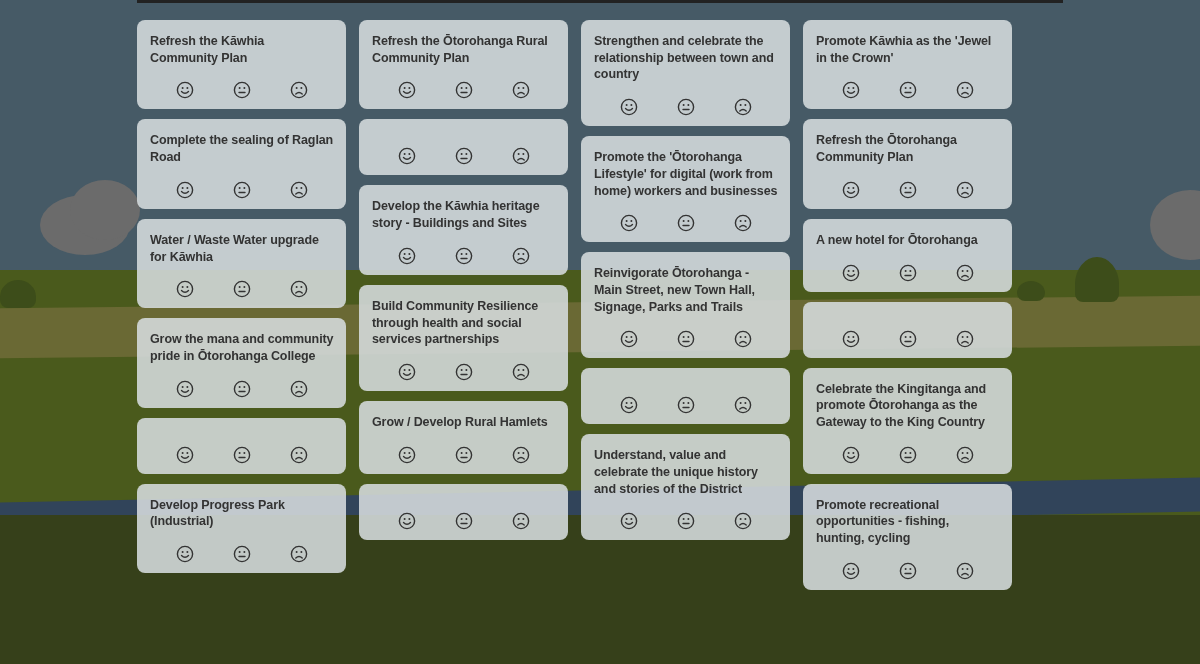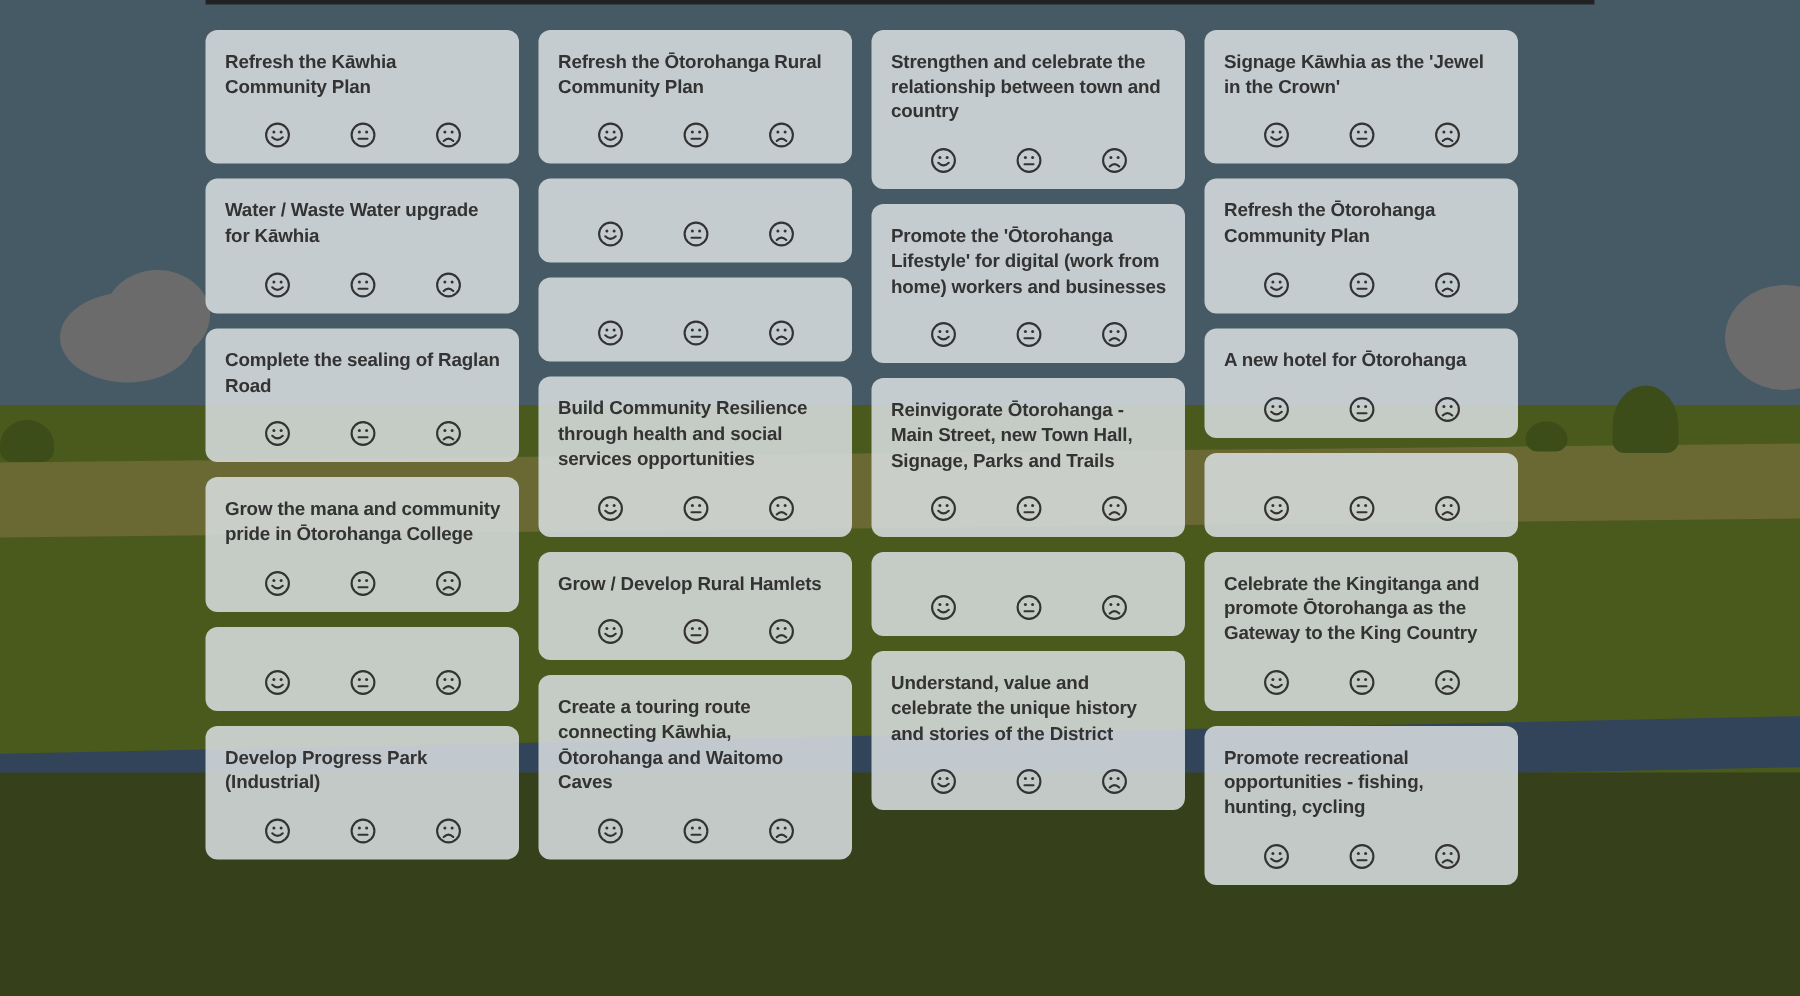--- a/index.html
+++ b/index.html
@@ -80,50 +80,50 @@
             <svg viewBox="0 0 18 18">
               <circle cx="9" cy="9" r="7.6" fill="none" stroke="#333" stroke-width="1.4"></circle>
               <circle cx="6.6" cy="7" r="1" fill="#333"></circle>
               <circle cx="11.4" cy="7" r="1" fill="#333"></circle>
               <path d="M5.8 13 Q9 9.8 12.2 13" fill="none" stroke="#333" stroke-width="1.4" stroke-linecap="round"></path>
             </svg>
           </span>
         </div>
       </div>
     <div class="card">
+        <div class="card-title">Complete the sealing of Raglan Road</div>
+        <div class="faces">
+          <span class="face">
+            <svg viewBox="0 0 18 18">
+              <circle cx="9" cy="9" r="7.6" fill="none" stroke="#333" stroke-width="1.4"></circle>
+              <circle cx="6.6" cy="7" r="1" fill="#333"></circle>
+              <circle cx="11.4" cy="7" r="1" fill="#333"></circle>
+              <path d="M5.5 10.5 Q9 14 12.5 10.5" fill="none" stroke="#333" stroke-width="1.4" stroke-linecap="round"></path>
+            </svg>
+          </span>
+          <span class="face">
+            <svg viewBox="0 0 18 18">
+              <circle cx="9" cy="9" r="7.6" fill="none" stroke="#333" stroke-width="1.4"></circle>
+              <circle cx="6.6" cy="7" r="1" fill="#333"></circle>
+              <circle cx="11.4" cy="7" r="1" fill="#333"></circle>
+              <line x1="6" y1="11.5" x2="12" y2="11.5" stroke="#333" stroke-width="1.4" stroke-linecap="round"></line>
+            </svg>
+          </span>
+          <span class="face">
+            <svg viewBox="0 0 18 18">
+              <circle cx="9" cy="9" r="7.6" fill="none" stroke="#333" stroke-width="1.4"></circle>
+              <circle cx="6.6" cy="7" r="1" fill="#333"></circle>
+              <circle cx="11.4" cy="7" r="1" fill="#333"></circle>
+              <path d="M5.8 13 Q9 9.8 12.2 13" fill="none" stroke="#333" stroke-width="1.4" stroke-linecap="round"></path>
+            </svg>
+          </span>
+        </div>
+      </div>
+    <div class="card">
         <div class="card-title">Water / Waste Water upgrade for Kāwhia</div>
-        <div class="faces">
-          <span class="face">
-            <svg viewBox="0 0 18 18">
-              <circle cx="9" cy="9" r="7.6" fill="none" stroke="#333" stroke-width="1.4"></circle>
-              <circle cx="6.6" cy="7" r="1" fill="#333"></circle>
-              <circle cx="11.4" cy="7" r="1" fill="#333"></circle>
-              <path d="M5.5 10.5 Q9 14 12.5 10.5" fill="none" stroke="#333" stroke-width="1.4" stroke-linecap="round"></path>
-            </svg>
-          </span>
-          <span class="face">
-            <svg viewBox="0 0 18 18">
-              <circle cx="9" cy="9" r="7.6" fill="none" stroke="#333" stroke-width="1.4"></circle>
-              <circle cx="6.6" cy="7" r="1" fill="#333"></circle>
-              <circle cx="11.4" cy="7" r="1" fill="#333"></circle>
-              <line x1="6" y1="11.5" x2="12" y2="11.5" stroke="#333" stroke-width="1.4" stroke-linecap="round"></line>
-            </svg>
-          </span>
-          <span class="face">
-            <svg viewBox="0 0 18 18">
-              <circle cx="9" cy="9" r="7.6" fill="none" stroke="#333" stroke-width="1.4"></circle>
-              <circle cx="6.6" cy="7" r="1" fill="#333"></circle>
-              <circle cx="11.4" cy="7" r="1" fill="#333"></circle>
-              <path d="M5.8 13 Q9 9.8 12.2 13" fill="none" stroke="#333" stroke-width="1.4" stroke-linecap="round"></path>
-            </svg>
-          </span>
-        </div>
-      </div>
-    <div class="card">
-        <div class="card-title">Complete the sealing of Raglan Road</div>
         <div class="faces">
           <span class="face">
             <svg viewBox="0 0 18 18">
               <circle cx="9" cy="9" r="7.6" fill="none" stroke="#333" stroke-width="1.4"></circle>
               <circle cx="6.6" cy="7" r="1" fill="#333"></circle>
               <circle cx="11.4" cy="7" r="1" fill="#333"></circle>
               <path d="M5.5 10.5 Q9 14 12.5 10.5" fill="none" stroke="#333" stroke-width="1.4" stroke-linecap="round"></path>
             </svg>
           </span>
           <span class="face">
@@ -284,49 +284,50 @@
             <svg viewBox="0 0 18 18">
               <circle cx="9" cy="9" r="7.6" fill="none" stroke="#333" stroke-width="1.4"></circle>
               <circle cx="6.6" cy="7" r="1" fill="#333"></circle>
               <circle cx="11.4" cy="7" r="1" fill="#333"></circle>
               <path d="M5.8 13 Q9 9.8 12.2 13" fill="none" stroke="#333" stroke-width="1.4" stroke-linecap="round"></path>
             </svg>
           </span>
         </div>
       </div>
     <div class="card">
-        <div class="faces">
-          <span class="face">
-            <svg viewBox="0 0 18 18">
-              <circle cx="9" cy="9" r="7.6" fill="none" stroke="#333" stroke-width="1.4"></circle>
-              <circle cx="6.6" cy="7" r="1" fill="#333"></circle>
-              <circle cx="11.4" cy="7" r="1" fill="#333"></circle>
-              <path d="M5.5 10.5 Q9 14 12.5 10.5" fill="none" stroke="#333" stroke-width="1.4" stroke-linecap="round"></path>
-            </svg>
-          </span>
-          <span class="face">
-            <svg viewBox="0 0 18 18">
-              <circle cx="9" cy="9" r="7.6" fill="none" stroke="#333" stroke-width="1.4"></circle>
-              <circle cx="6.6" cy="7" r="1" fill="#333"></circle>
-              <circle cx="11.4" cy="7" r="1" fill="#333"></circle>
-              <line x1="6" y1="11.5" x2="12" y2="11.5" stroke="#333" stroke-width="1.4" stroke-linecap="round"></line>
-            </svg>
-          </span>
-          <span class="face">
-            <svg viewBox="0 0 18 18">
-              <circle cx="9" cy="9" r="7.6" fill="none" stroke="#333" stroke-width="1.4"></circle>
-              <circle cx="6.6" cy="7" r="1" fill="#333"></circle>
-              <circle cx="11.4" cy="7" r="1" fill="#333"></circle>
-              <path d="M5.8 13 Q9 9.8 12.2 13" fill="none" stroke="#333" stroke-width="1.4" stroke-linecap="round"></path>
-            </svg>
-          </span>
-        </div>
-      </div>
-    <div class="card">
-        <div class="card-title">Build Community Resilience through health and social services opportunities</div>
+        <div class="card-title">Develop the Kāwhia heritage story - Buildings and Sites</div>
+        <div class="faces">
+          <span class="face">
+            <svg viewBox="0 0 18 18">
+              <circle cx="9" cy="9" r="7.6" fill="none" stroke="#333" stroke-width="1.4"></circle>
+              <circle cx="6.6" cy="7" r="1" fill="#333"></circle>
+              <circle cx="11.4" cy="7" r="1" fill="#333"></circle>
+              <path d="M5.5 10.5 Q9 14 12.5 10.5" fill="none" stroke="#333" stroke-width="1.4" stroke-linecap="round"></path>
+            </svg>
+          </span>
+          <span class="face">
+            <svg viewBox="0 0 18 18">
+              <circle cx="9" cy="9" r="7.6" fill="none" stroke="#333" stroke-width="1.4"></circle>
+              <circle cx="6.6" cy="7" r="1" fill="#333"></circle>
+              <circle cx="11.4" cy="7" r="1" fill="#333"></circle>
+              <line x1="6" y1="11.5" x2="12" y2="11.5" stroke="#333" stroke-width="1.4" stroke-linecap="round"></line>
+            </svg>
+          </span>
+          <span class="face">
+            <svg viewBox="0 0 18 18">
+              <circle cx="9" cy="9" r="7.6" fill="none" stroke="#333" stroke-width="1.4"></circle>
+              <circle cx="6.6" cy="7" r="1" fill="#333"></circle>
+              <circle cx="11.4" cy="7" r="1" fill="#333"></circle>
+              <path d="M5.8 13 Q9 9.8 12.2 13" fill="none" stroke="#333" stroke-width="1.4" stroke-linecap="round"></path>
+            </svg>
+          </span>
+        </div>
+      </div>
+    <div class="card">
+        <div class="card-title">Build Community Resilience through health and social services partnerships</div>
         <div class="faces">
           <span class="face">
             <svg viewBox="0 0 18 18">
               <circle cx="9" cy="9" r="7.6" fill="none" stroke="#333" stroke-width="1.4"></circle>
               <circle cx="6.6" cy="7" r="1" fill="#333"></circle>
               <circle cx="11.4" cy="7" r="1" fill="#333"></circle>
               <path d="M5.5 10.5 Q9 14 12.5 10.5" fill="none" stroke="#333" stroke-width="1.4" stroke-linecap="round"></path>
             </svg>
           </span>
           <span class="face">
@@ -370,21 +371,20 @@
             <svg viewBox="0 0 18 18">
               <circle cx="9" cy="9" r="7.6" fill="none" stroke="#333" stroke-width="1.4"></circle>
               <circle cx="6.6" cy="7" r="1" fill="#333"></circle>
               <circle cx="11.4" cy="7" r="1" fill="#333"></circle>
               <path d="M5.8 13 Q9 9.8 12.2 13" fill="none" stroke="#333" stroke-width="1.4" stroke-linecap="round"></path>
             </svg>
           </span>
         </div>
       </div>
     <div class="card">
-        <div class="card-title">Create a touring route connecting Kāwhia, Ōtorohanga and Waitomo Caves</div>
         <div class="faces">
           <span class="face">
             <svg viewBox="0 0 18 18">
               <circle cx="9" cy="9" r="7.6" fill="none" stroke="#333" stroke-width="1.4"></circle>
               <circle cx="6.6" cy="7" r="1" fill="#333"></circle>
               <circle cx="11.4" cy="7" r="1" fill="#333"></circle>
               <path d="M5.5 10.5 Q9 14 12.5 10.5" fill="none" stroke="#333" stroke-width="1.4" stroke-linecap="round"></path>
             </svg>
           </span>
           <span class="face">
@@ -549,21 +549,21 @@
               <circle cx="11.4" cy="7" r="1" fill="#333"></circle>
               <path d="M5.8 13 Q9 9.8 12.2 13" fill="none" stroke="#333" stroke-width="1.4" stroke-linecap="round"></path>
             </svg>
           </span>
         </div>
       </div>
   </div>
 
   <div class="col">
     <div class="card">
-        <div class="card-title">Signage Kāwhia as the 'Jewel in the Crown'</div>
+        <div class="card-title">Promote Kāwhia as the 'Jewel in the Crown'</div>
         <div class="faces">
           <span class="face">
             <svg viewBox="0 0 18 18">
               <circle cx="9" cy="9" r="7.6" fill="none" stroke="#333" stroke-width="1.4"></circle>
               <circle cx="6.6" cy="7" r="1" fill="#333"></circle>
               <circle cx="11.4" cy="7" r="1" fill="#333"></circle>
               <path d="M5.5 10.5 Q9 14 12.5 10.5" fill="none" stroke="#333" stroke-width="1.4" stroke-linecap="round"></path>
             </svg>
           </span>
           <span class="face">

